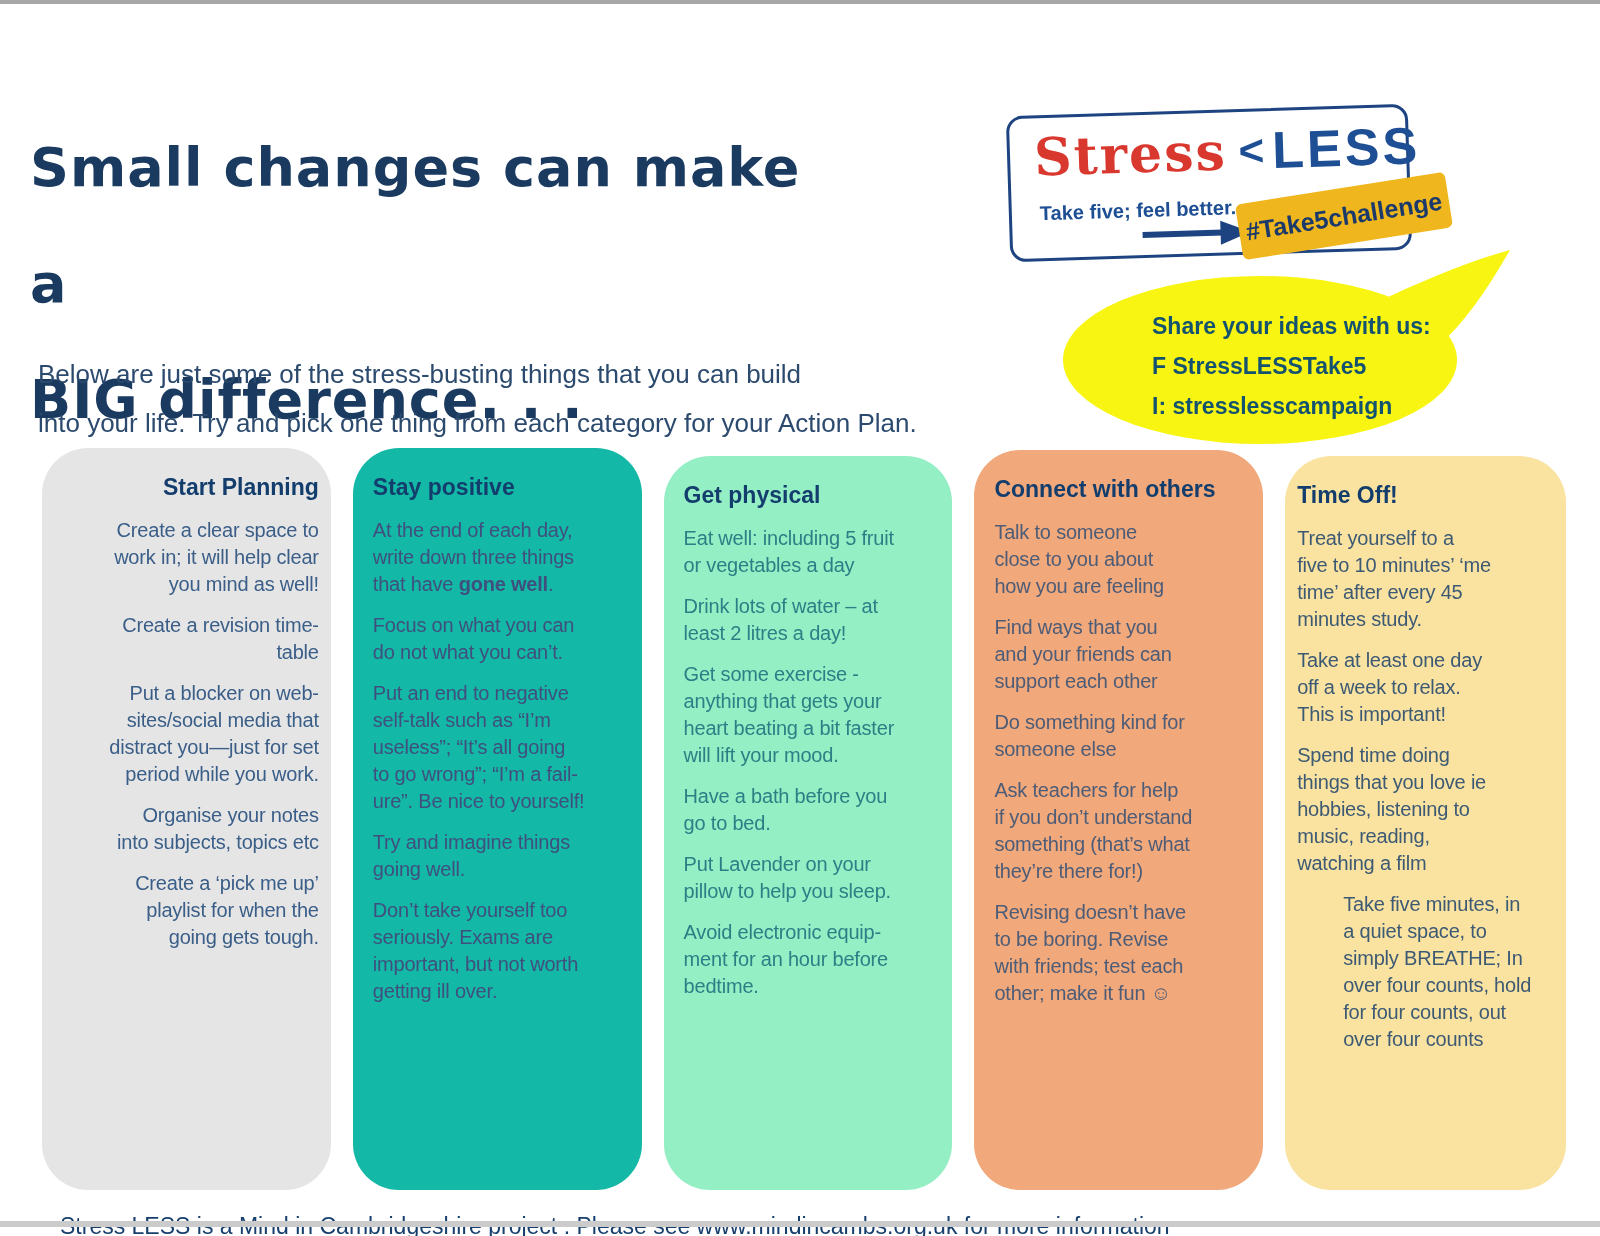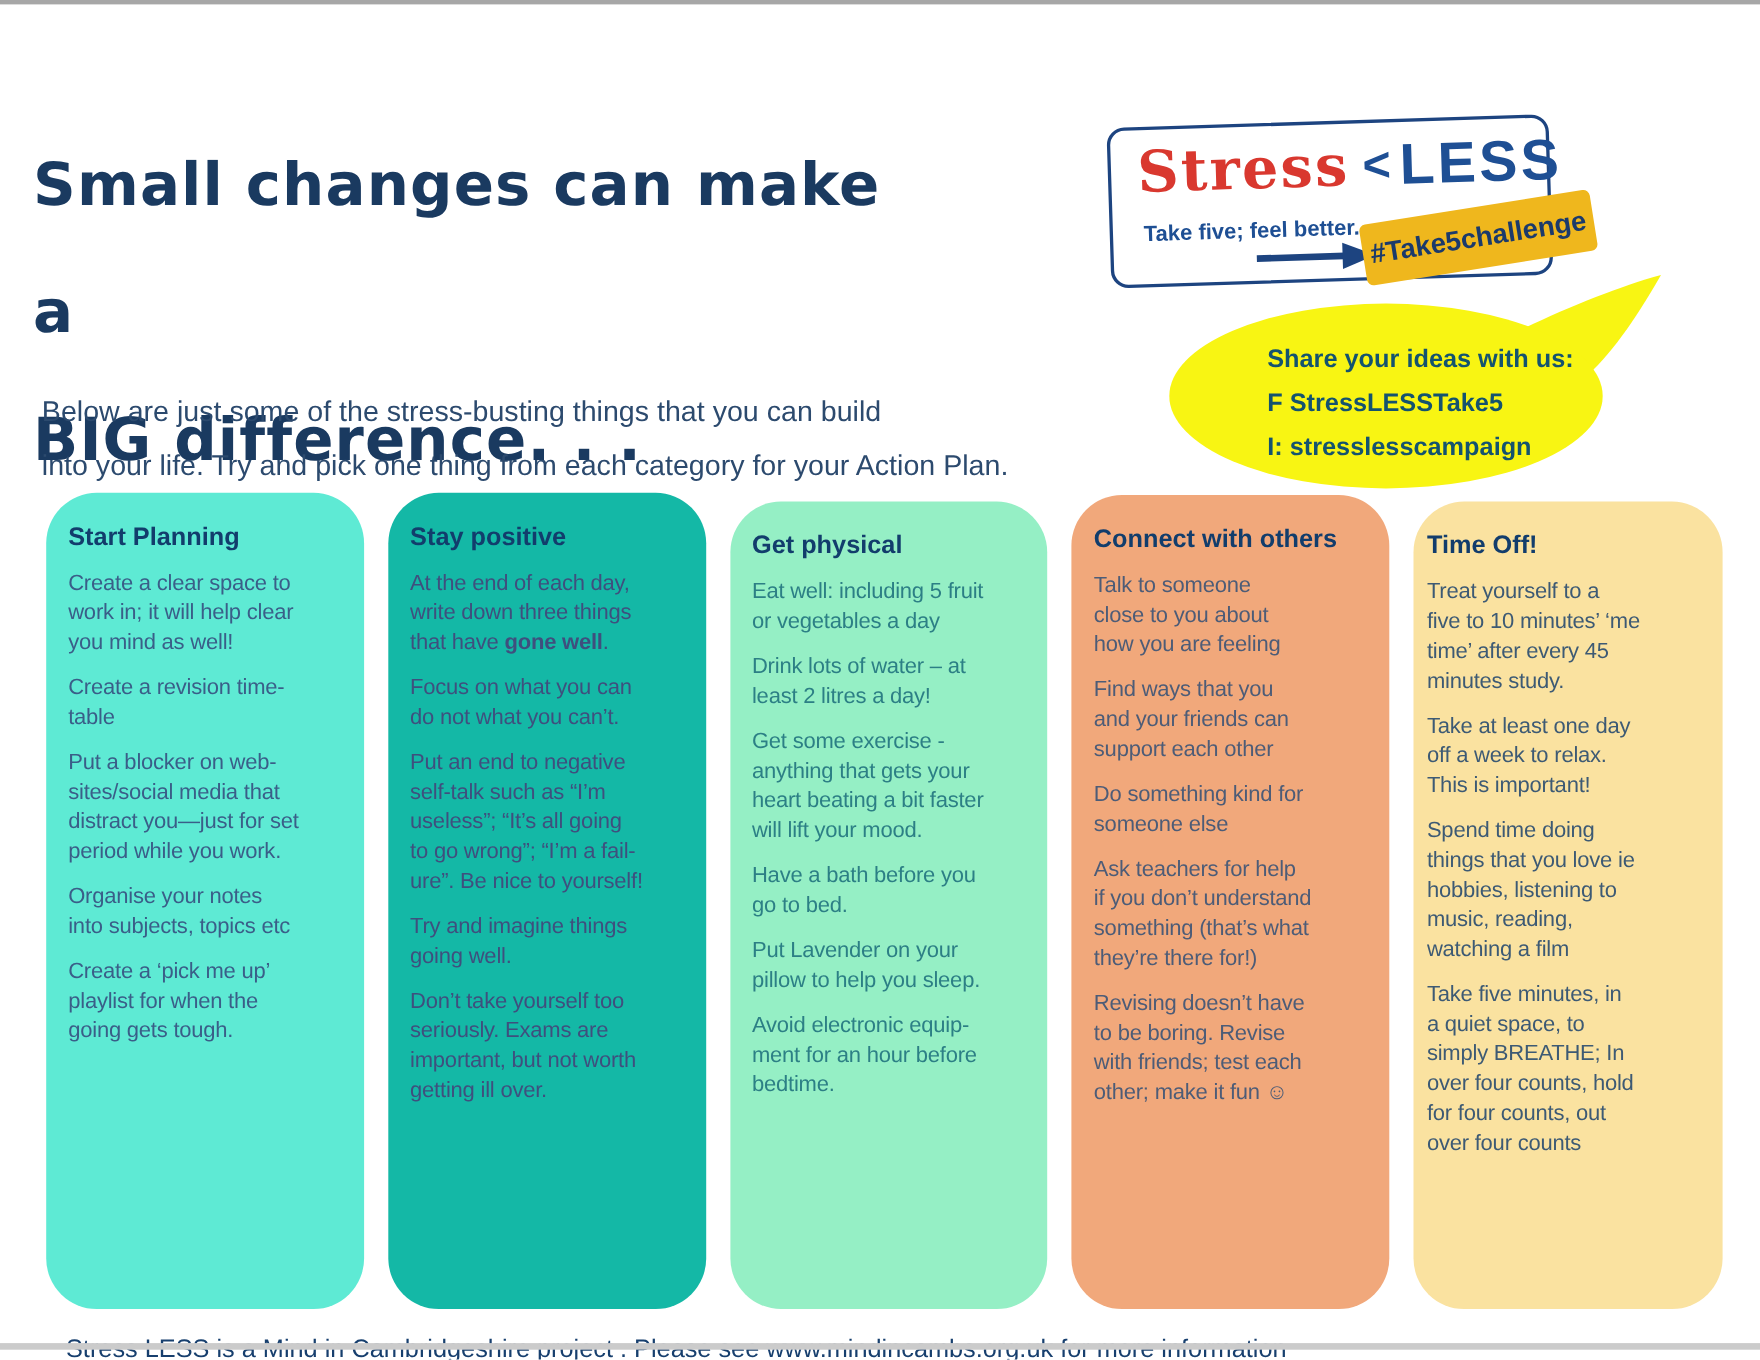--- a/index.html
+++ b/index.html
@@ -107,21 +107,21 @@
   <path class="bubble-fill" d="M 330 60 C 375 38 425 18 462 8 C 438 50 415 82 392 102 Z" fill="#f8f513"></path>
   <ellipse class="bubble-fill" cx="212" cy="118" rx="197" ry="84" fill="#f8f513"></ellipse>
 </svg>
 <div class="bubble-text" style="color: rgb(20, 83, 111);">
   <div>Share  your ideas with us:</div>
   <div>F StressLESSTake5</div>
   <div>I: stresslesscampaign</div>
 </div>
 
 <div class="cards-row">
-    <section class="card" style="background: #5eead4;">
+    <section class="card" style="background: #e5e5e5; text-align: right;">
       <h2 class="card-title">Start Planning</h2>
       <p class="card-para" style="color: rgb(58, 94, 136);"><span>Create a clear space to
 work in; it will help clear
 you mind as well!</span></p>
       <p class="card-para" style="color: rgb(58, 94, 136);"><span>Create a revision time-
 table</span></p>
       <p class="card-para" style="color: rgb(58, 94, 136);"><span>Put a blocker on web-
 sites/social media that
 distract you—just for set
 period while you work.</span></p>
@@ -194,21 +194,21 @@
 time’ after every 45
 minutes study.</span></p>
       <p class="card-para" style="color: rgb(61, 90, 116);"><span>Take at least one day
 off a week to relax.
 This is important!</span></p>
       <p class="card-para" style="color: rgb(61, 90, 116);"><span>Spend time doing
 things that you love ie
 hobbies, listening to
 music, reading,
 watching a film</span></p>
-      <p class="card-para" style="color: rgb(61, 90, 116);"><span>Take five minutes, in
+      <p class="card-para" style="color: rgb(61, 90, 116); margin-left: 46px;"><span>Take five minutes, in
 a quiet space, to
 simply BREATHE; In
 over four counts, hold
 for four counts, out
 over four counts</span></p>
     </section>
   </div>
 
 <p class="poster-footer">Stress LESS is a Mind in Cambridgeshire project . Please see www.mindincambs.org.uk for more information</p>
 

